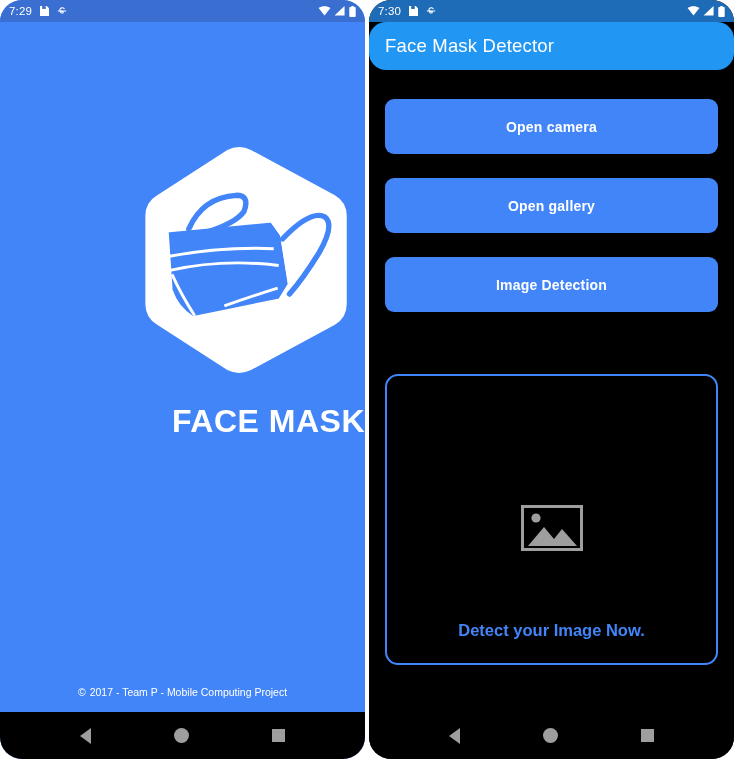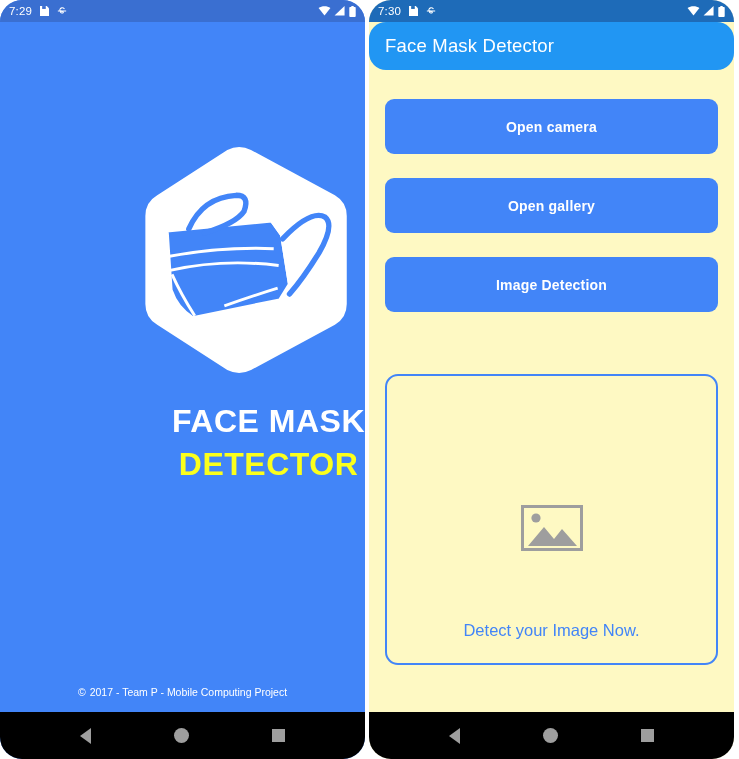--- a/index.html
+++ b/index.html
@@ -151,20 +151,21 @@
     flex: 0 0 auto;
     height: 291px;
     border: 2px solid #4285F8;
     border-radius: 13px;
     position: relative;
     display: flex;
     flex-direction: column;
     align-items: center;
     justify-content: center;
     box-sizing: border-box;
+    font-weight: bold;
   }
   .photo-icon { margin-top: 20px; }
   .photo-hint {
     position: absolute;
     bottom: 23px;
     left: 0; right: 0;
     text-align: center;
     color: #4285F8;
     font-size: 16.5px;
   }
@@ -261,37 +262,36 @@
 
             <path d="M48 80 Q62 48 96 46 Q110 46 104 62 Q96 74 64 84" fill="none" stroke="#4285F8" stroke-width="5.5" stroke-linecap="round"></path>
 
             <path d="M143 90 Q172 60 186 68 Q196 76 180 104 Q164 130 150 146" fill="none" stroke="#4285F8" stroke-width="5.5" stroke-linecap="round"></path>
           </g>
         </svg>
       </div>
 
       <div class="title-block">
         <div class="title-1">FACE MASK</div>
-        <div class="title-2">DETECTOR</div>
       </div>
 
       <div class="copyright">
         <span>©</span>
         <span>2017 - Team P - Mobile Computing Project</span>
       </div>
     </div>
 
     <div class="navbar">
       <div class="nav-back"></div>
       <div class="nav-home"></div>
       <div class="nav-recent"></div>
     </div>
   </div>
 
-  <div class="phone right" style="background:#fef9c3;">
+  <div class="phone right" style="background:#000000;">
 
     <div class="statusbar" style="background:#1E6BB8;">
       <div class="sb-left">
         <span class="clock">7:30</span>
         <span class="ic-save">
           <svg viewBox="0 0 10 11" width="9" height="10">
             <path d="M0 0h7.5L10 2.5V11H0z" fill="#ffffff"></path>
             <rect x="2.4" y="0" width="4" height="3.2" fill="#1E6BB8"></rect>
           </svg>
         </span>

